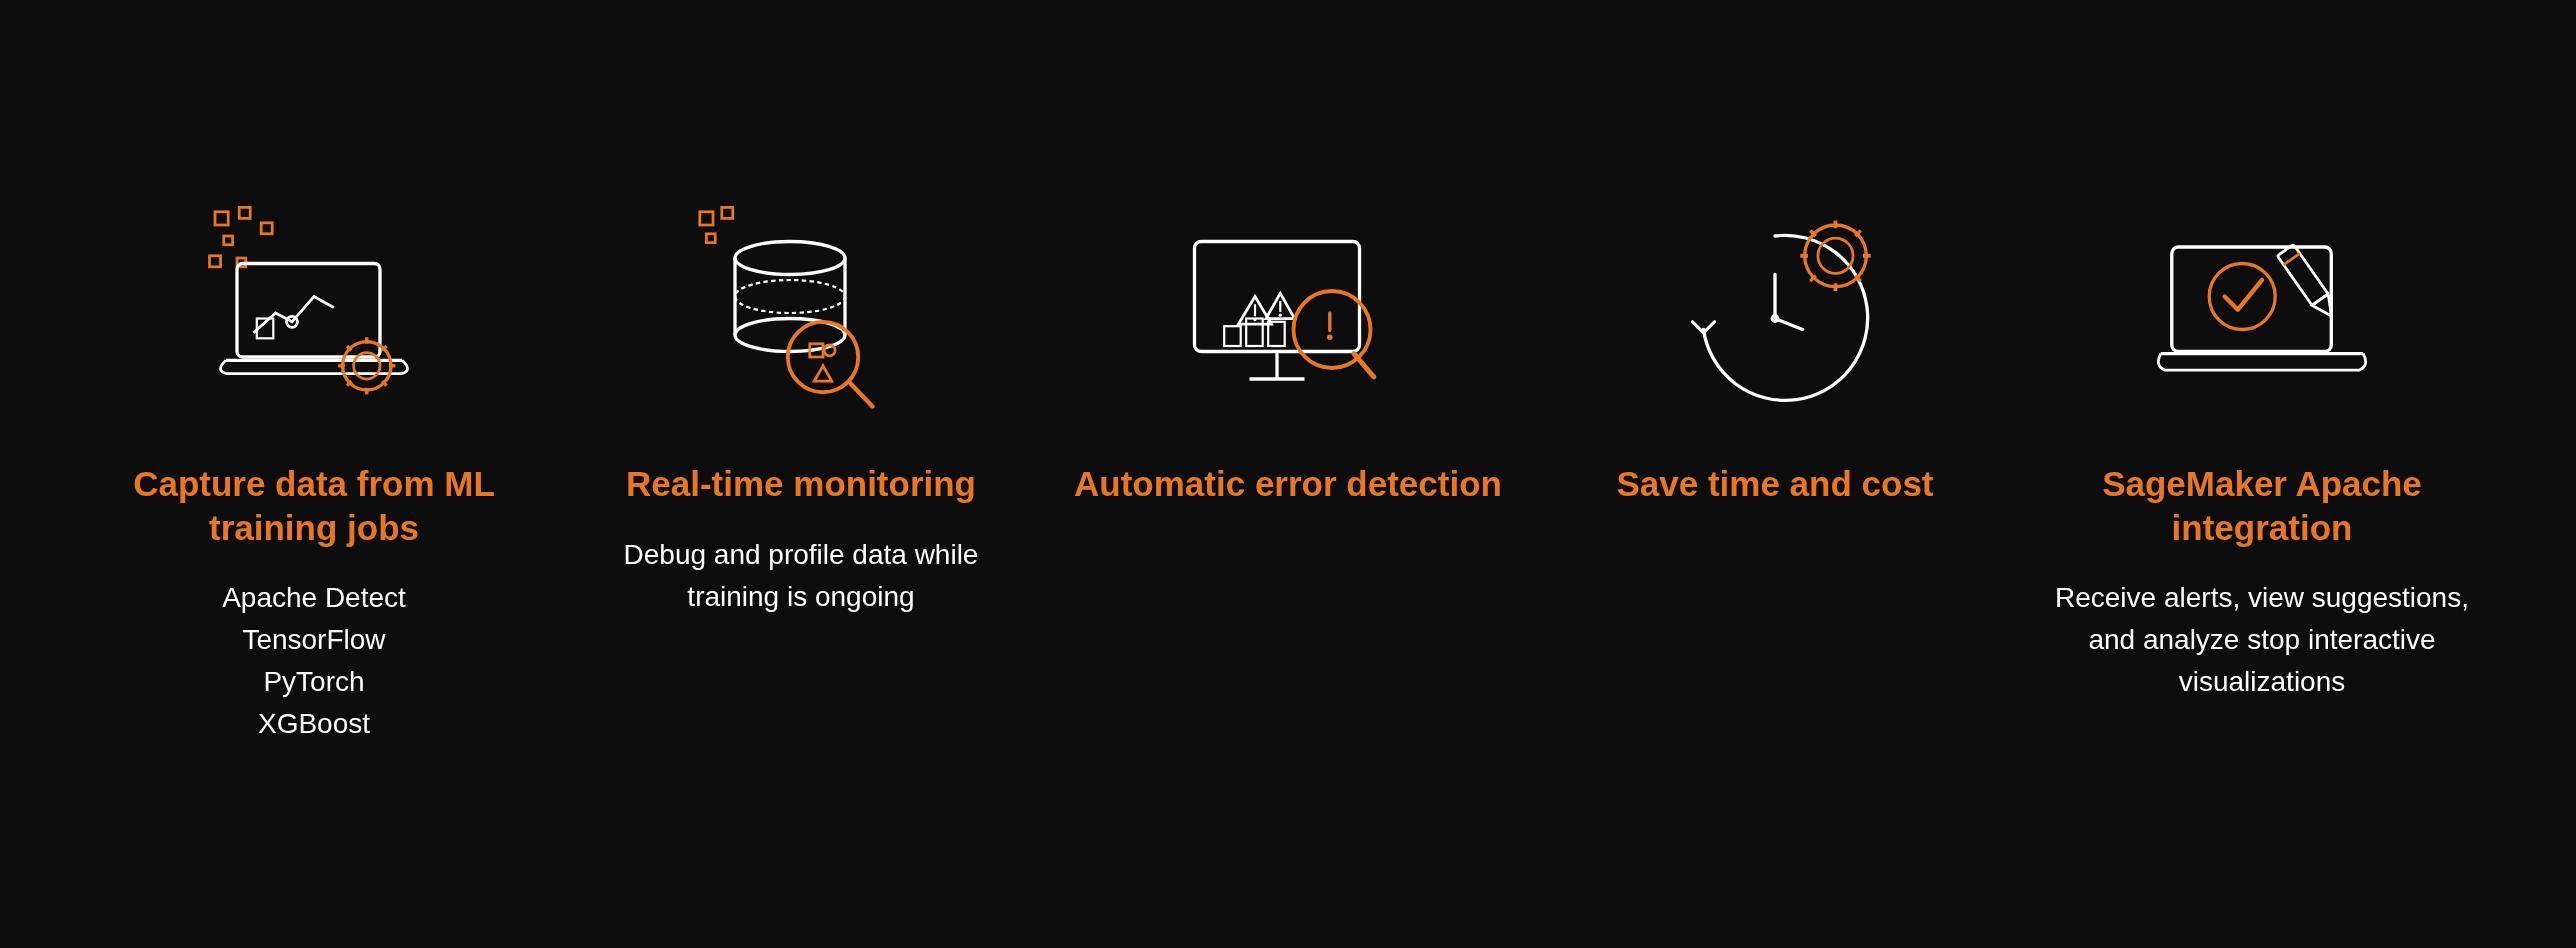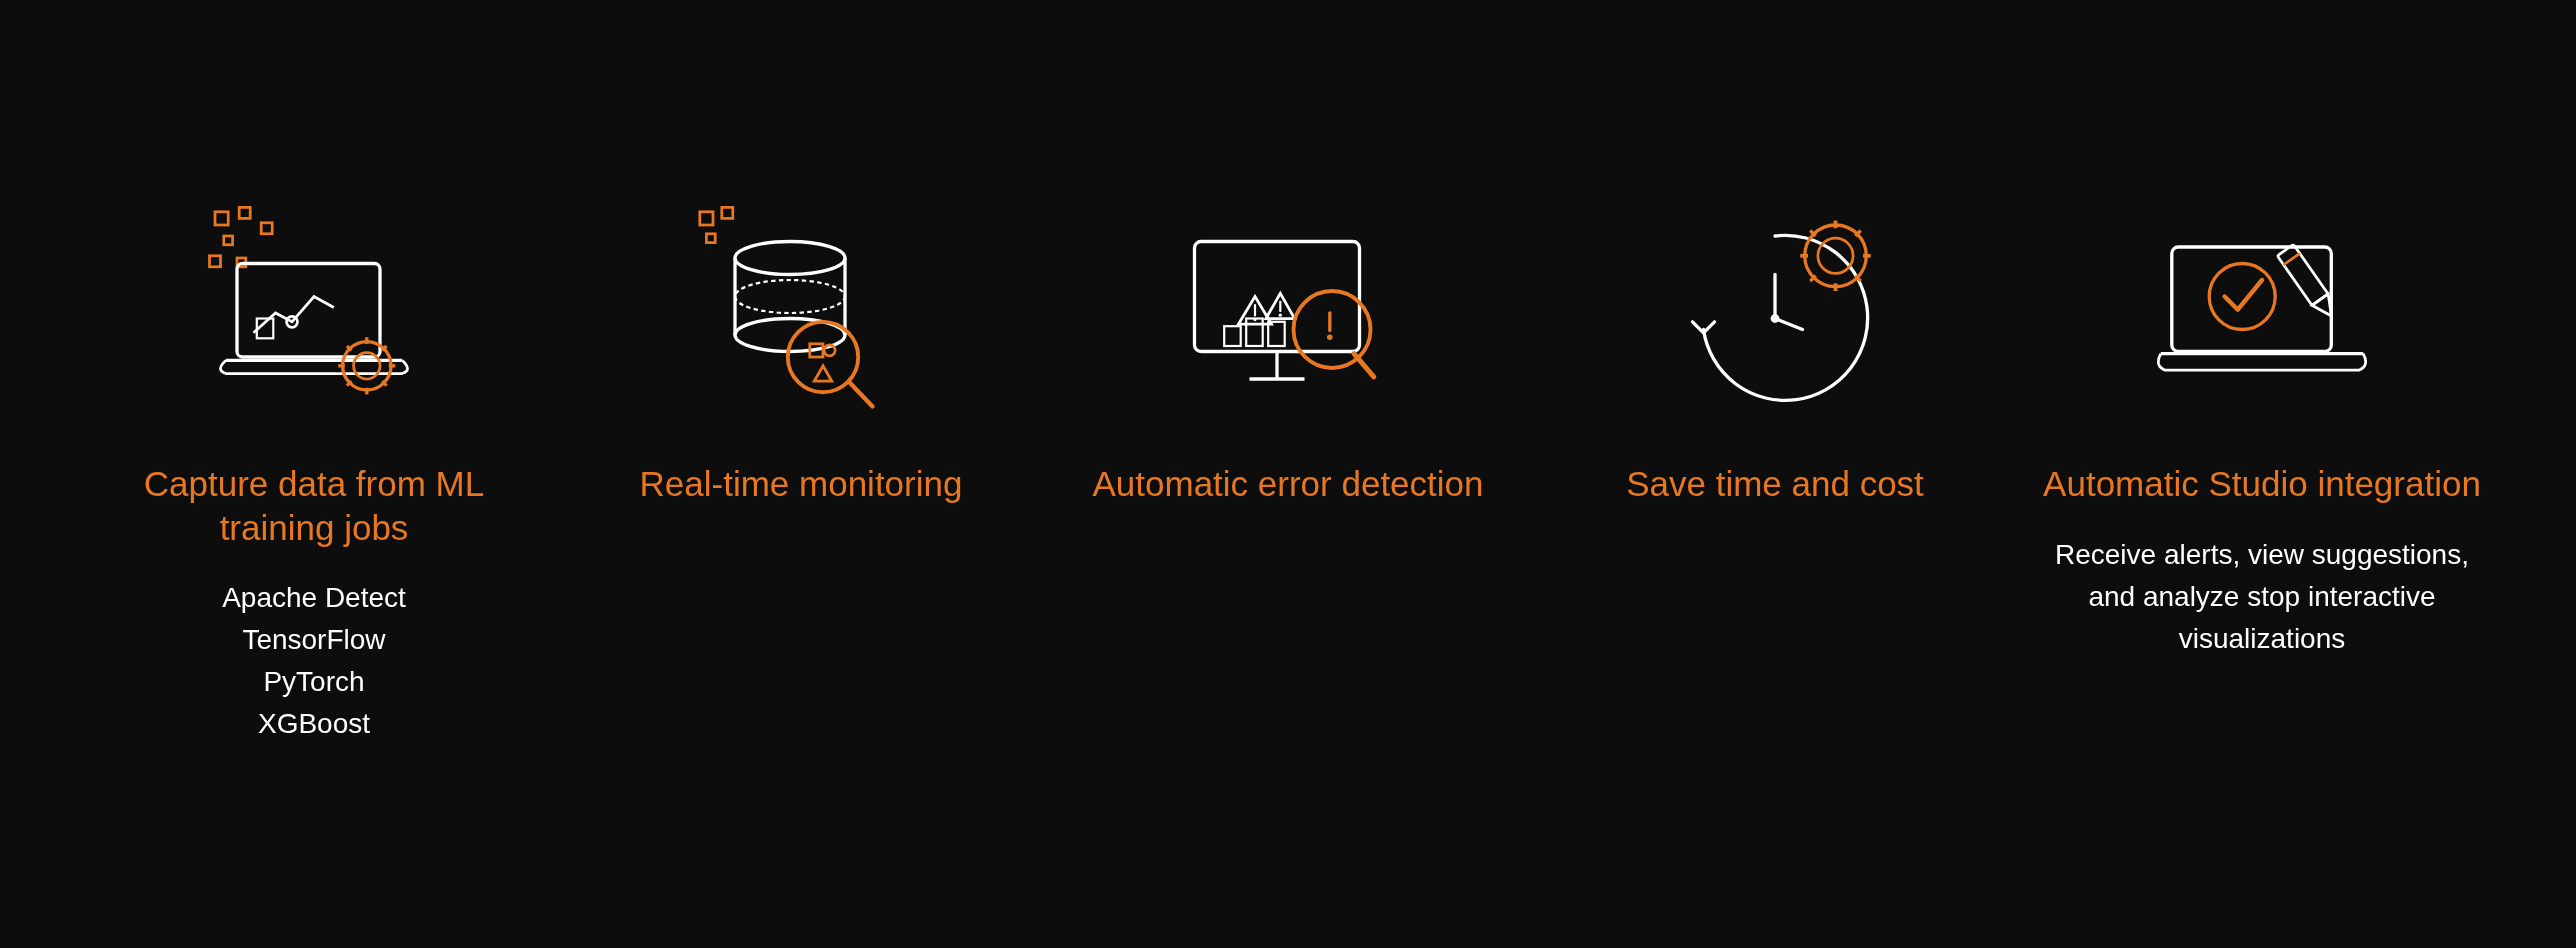--- a/index.html
+++ b/index.html
@@ -45,21 +45,21 @@
     }
 
     .feature-icon svg {
       width: 100%;
       height: 100%;
     }
 
     .feature-title {
       color: #e87722;
       font-size: 35px;
-      font-weight: 400;
+      font-weight: 700;
       line-height: 1.25;
       margin-bottom: 28px;
     }
 
     .feature-description {
       color: #ffffff;
       font-size: 28px;
       line-height: 1.5;
       font-weight: 400;
     }
@@ -129,20 +129,21 @@
         <circle cx="120" cy="140" r="32" stroke="#e87722" stroke-width="3.5" fill="none"></circle>
 
         <rect x="108" y="128" width="12" height="12" stroke="#e87722" stroke-width="2.5" fill="none"></rect>
         <circle cx="126" cy="134" r="5" stroke="#e87722" stroke-width="2.5" fill="none"></circle>
         <polygon points="120,148 128,162 112,162" stroke="#e87722" stroke-width="2.5" fill="none"></polygon>
 
         <line x1="144" y1="163" x2="165" y2="185" stroke="#e87722" stroke-width="4" stroke-linecap="round"></line>
       </svg>
     </div>
     <div class="feature-title">Real-time monitoring</div>
+    <div class="feature-description">Debug and profile data while training is ongoing</div>
   </div>
 
   <div class="feature-card">
     <div class="feature-icon">
       <svg viewBox="0 0 200 200" fill="none" xmlns="http://www.w3.org/2000/svg">
 
         <rect x="15" y="35" width="150" height="100" rx="6" stroke="white" stroke-width="3" fill="none"></rect>
 
         <line x1="90" y1="135" x2="90" y2="160" stroke="white" stroke-width="3"></line>
         <line x1="65" y1="160" x2="115" y2="160" stroke="white" stroke-width="3"></line>
@@ -208,18 +209,18 @@
         <circle cx="82" cy="85" r="30" stroke="#e87722" stroke-width="3" fill="none"></circle>
         <polyline points="66,85 78,97 100,70" stroke="#e87722" stroke-width="4" fill="none" stroke-linecap="round" stroke-linejoin="round"></polyline>
 
         <g transform="rotate(-35, 145, 75)">
           <rect x="135" y="35" width="18" height="55" rx="2" stroke="white" stroke-width="2.5" fill="none"></rect>
           <polygon points="135,90 153,90 144,108" stroke="white" stroke-width="2.5" fill="none"></polygon>
           <line x1="135" y1="45" x2="153" y2="45" stroke="#e87722" stroke-width="2.5"></line>
         </g>
       </svg>
     </div>
-    <div class="feature-title">Automatic Studio integration</div>
+    <div class="feature-title">SageMaker Apache integration</div>
     <div class="feature-description">Receive alerts, view suggestions, and analyze stop interactive visualizations</div>
   </div>
 
 </div>
 
 
 </body></html>

